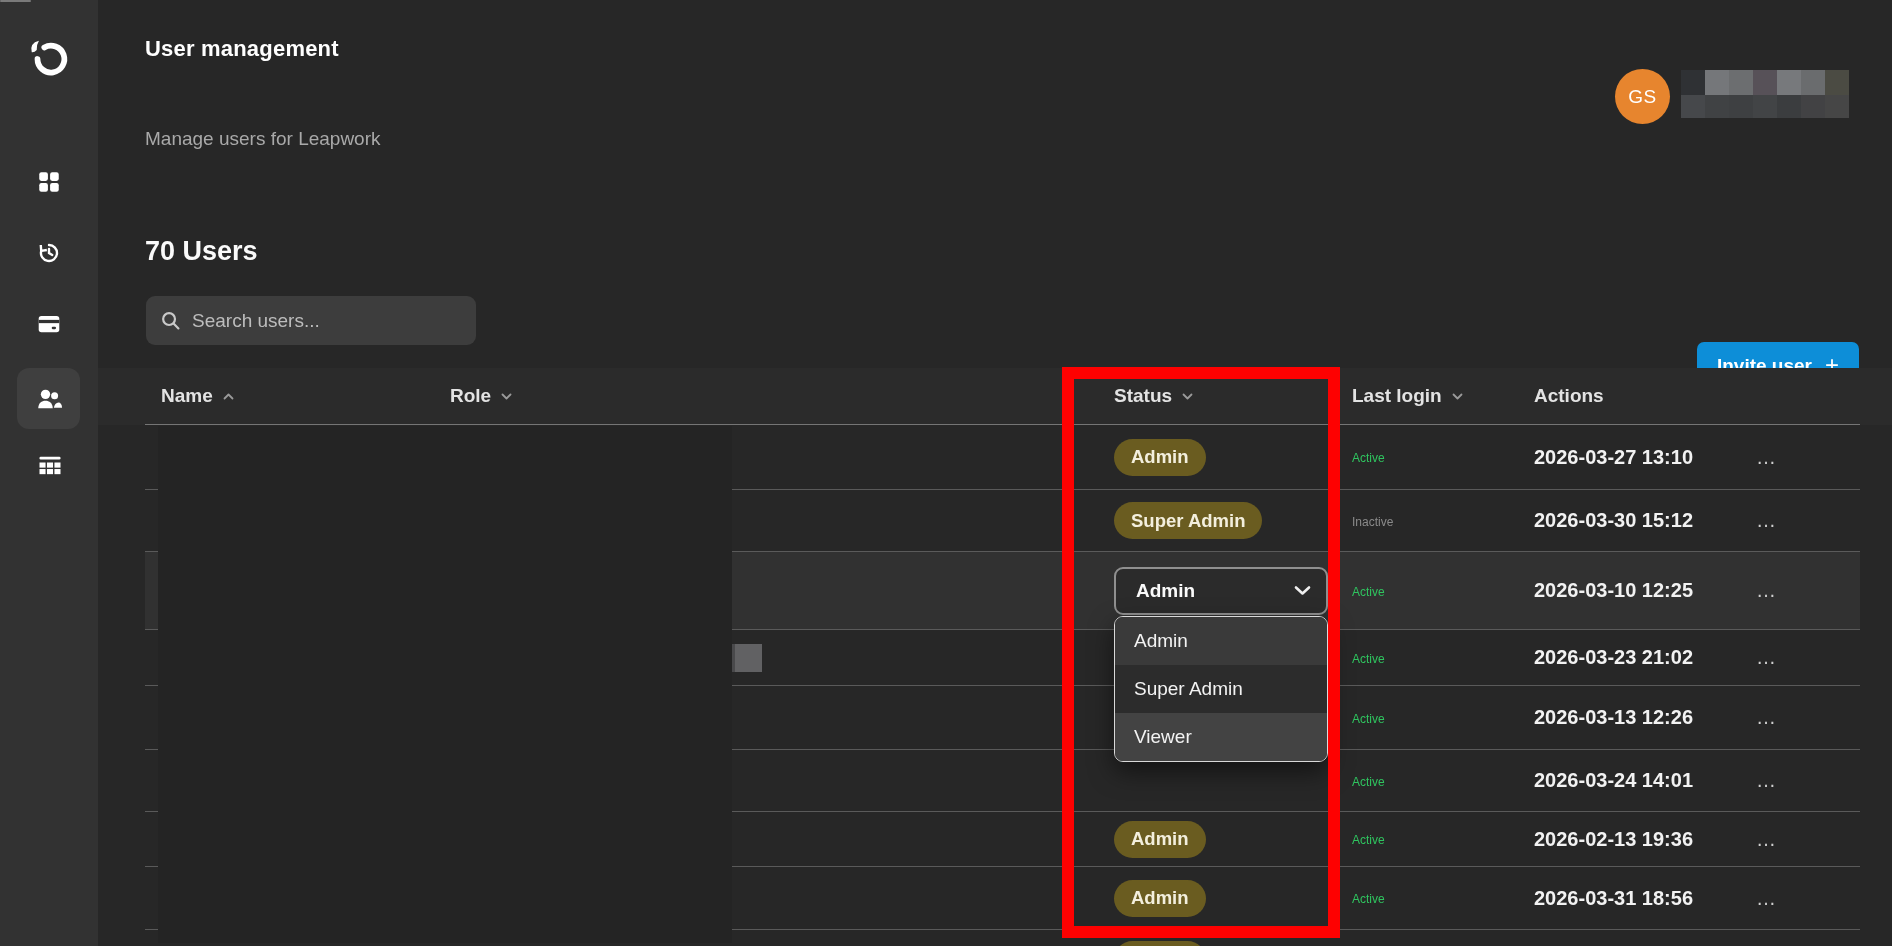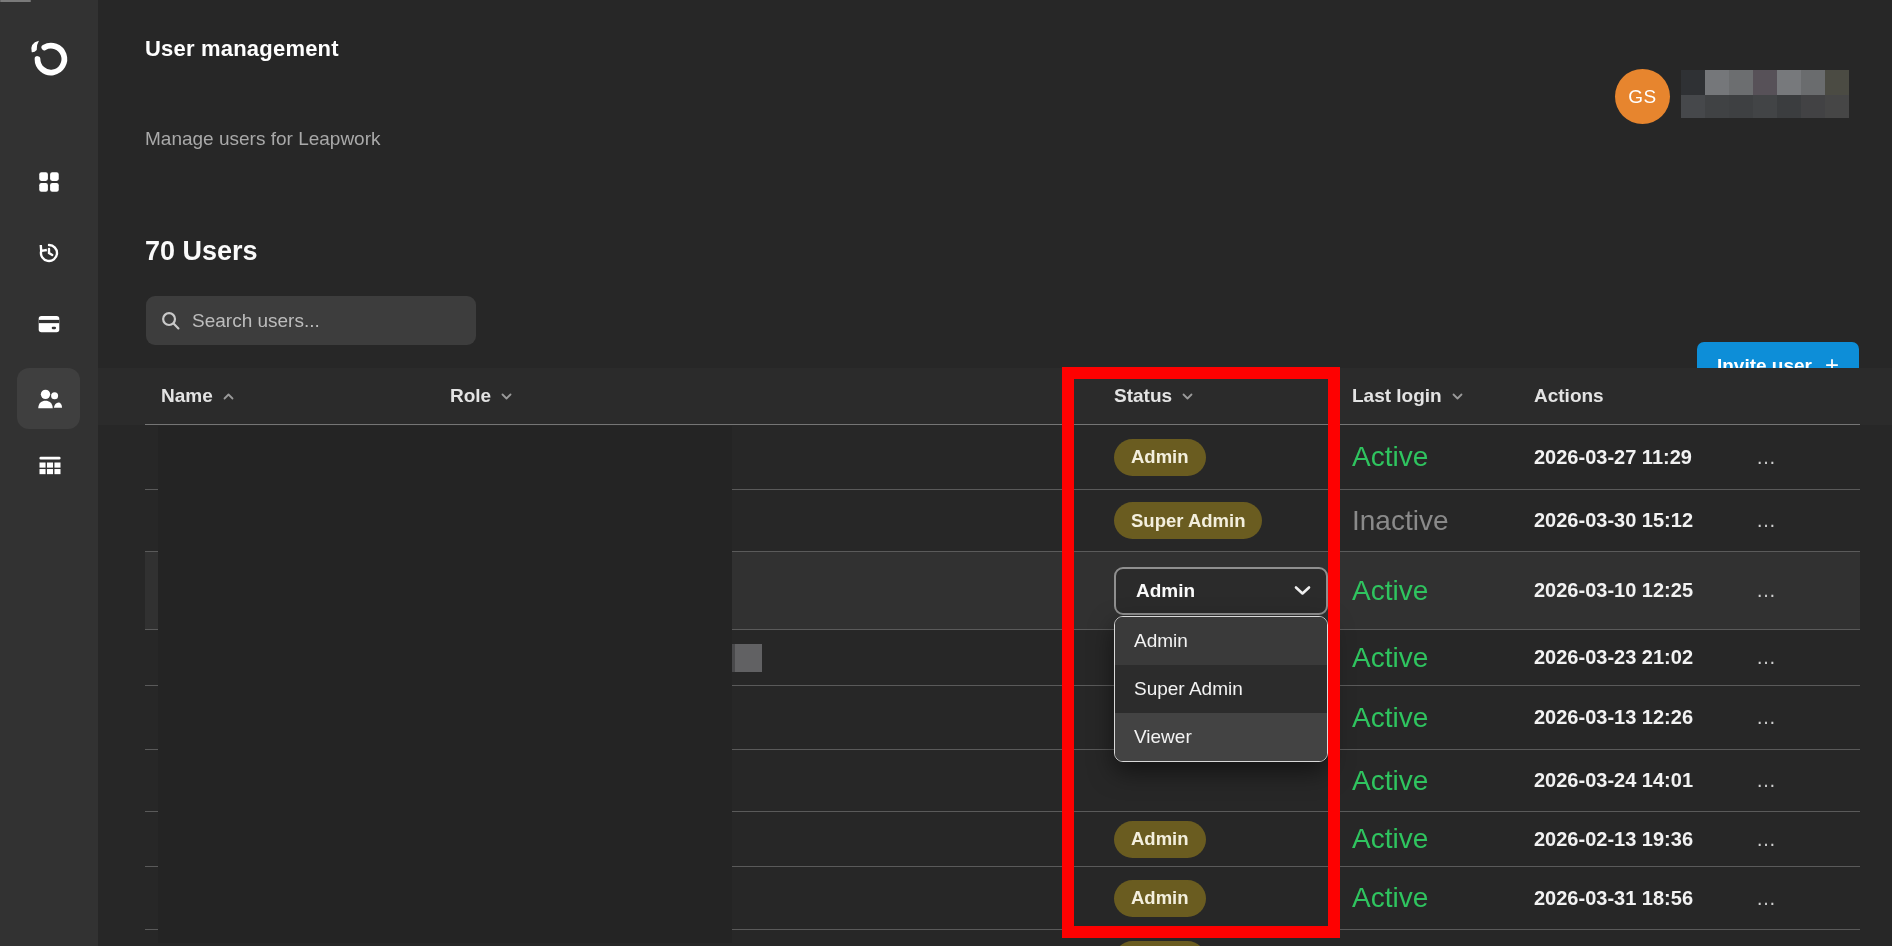--- a/index.html
+++ b/index.html
@@ -54,21 +54,21 @@
   .mosaic { position:relative; z-index:3; display:flex; flex-direction:column; width:max-content; }
   .mosaic .mline { display:flex; }
   .mosaic .mcell { width:27px; }
   .mosaic.email { margin-left:-12px; }
 
   .badge { position:relative; display:inline-flex; align-items:center; height:37px; padding:0 17px; background:#6a5c20; color:#f3efdd; font-weight:700; font-size:18.5px; border-radius:19px; width:max-content; }
 
   .role-select { position:relative; z-index:3; width:214px; height:48px; border:2px solid #8f8f8f; border-radius:9px; background:#2b2b2b; display:flex; align-items:center; justify-content:space-between; padding:0 15px 0 20px; cursor:pointer; }
   .role-select .sel-label { font-size:19px; font-weight:700; color:#fafafa; }
 
-  .status { font-size:28px; }
+  .status { font-size:12px; }
   .status.active { color:#2fc45f; }
   .status.inactive { color:#8a8a8a; }
   .last-login { font-size:20px; font-weight:700; color:#f2f2f2; }
   .dots { font-size:20px; color:#cfcfcf; letter-spacing:2px; cursor:pointer; }
 
   
   .dd-menu { position:absolute; left:1114px; top:616px; width:214px; background:#2c2c2c; border:1px solid #d9d9d9; border-radius:9px; overflow:hidden; z-index:6; box-shadow:0 10px 24px rgba(0,0,0,.5); }
   .dd-item { height:48px; display:flex; align-items:center; padding-left:19px; font-size:19px; color:#f3f3f3; cursor:pointer; }
   .dd-item.selected { background:#3a3a3a; }
   .dd-item.hovered  { background:#434343; }
@@ -248,21 +248,21 @@
             <span class="mcell" style="height: 25px; width: 27px; background: rgb(49, 49, 51);"></span>
             <span class="mcell" style="height: 25px; width: 27px; background: rgb(55, 55, 57);"></span>
             <span class="mcell" style="height: 25px; width: 27px; background: rgb(50, 50, 52);"></span>
             <span class="mcell" style="height: 25px; width: 27px; background: rgb(55, 55, 57);"></span>
             <span class="mcell" style="height: 25px; width: 27px; background: rgb(52, 52, 54);"></span>
           </div>
         </div>
       </div>
       <div><span class="badge">Admin</span></div>
       <div><span class="status active">Active</span></div>
-      <div class="last-login">2026-03-27 11:29</div>
+      <div class="last-login">2026-03-27 13:10</div>
       <div><span class="dots">…</span></div>
     </div>
     <div class="trow tgrid" style="height: 62px;">
       <div>
         <div class="mosaic">
           <div class="mline">
             <span class="mcell" style="height: 28px; width: 27px; background: rgb(71, 71, 73);"></span>
             <span class="mcell" style="height: 28px; width: 27px; background: rgb(69, 69, 71);"></span>
           </div>
         </div>

